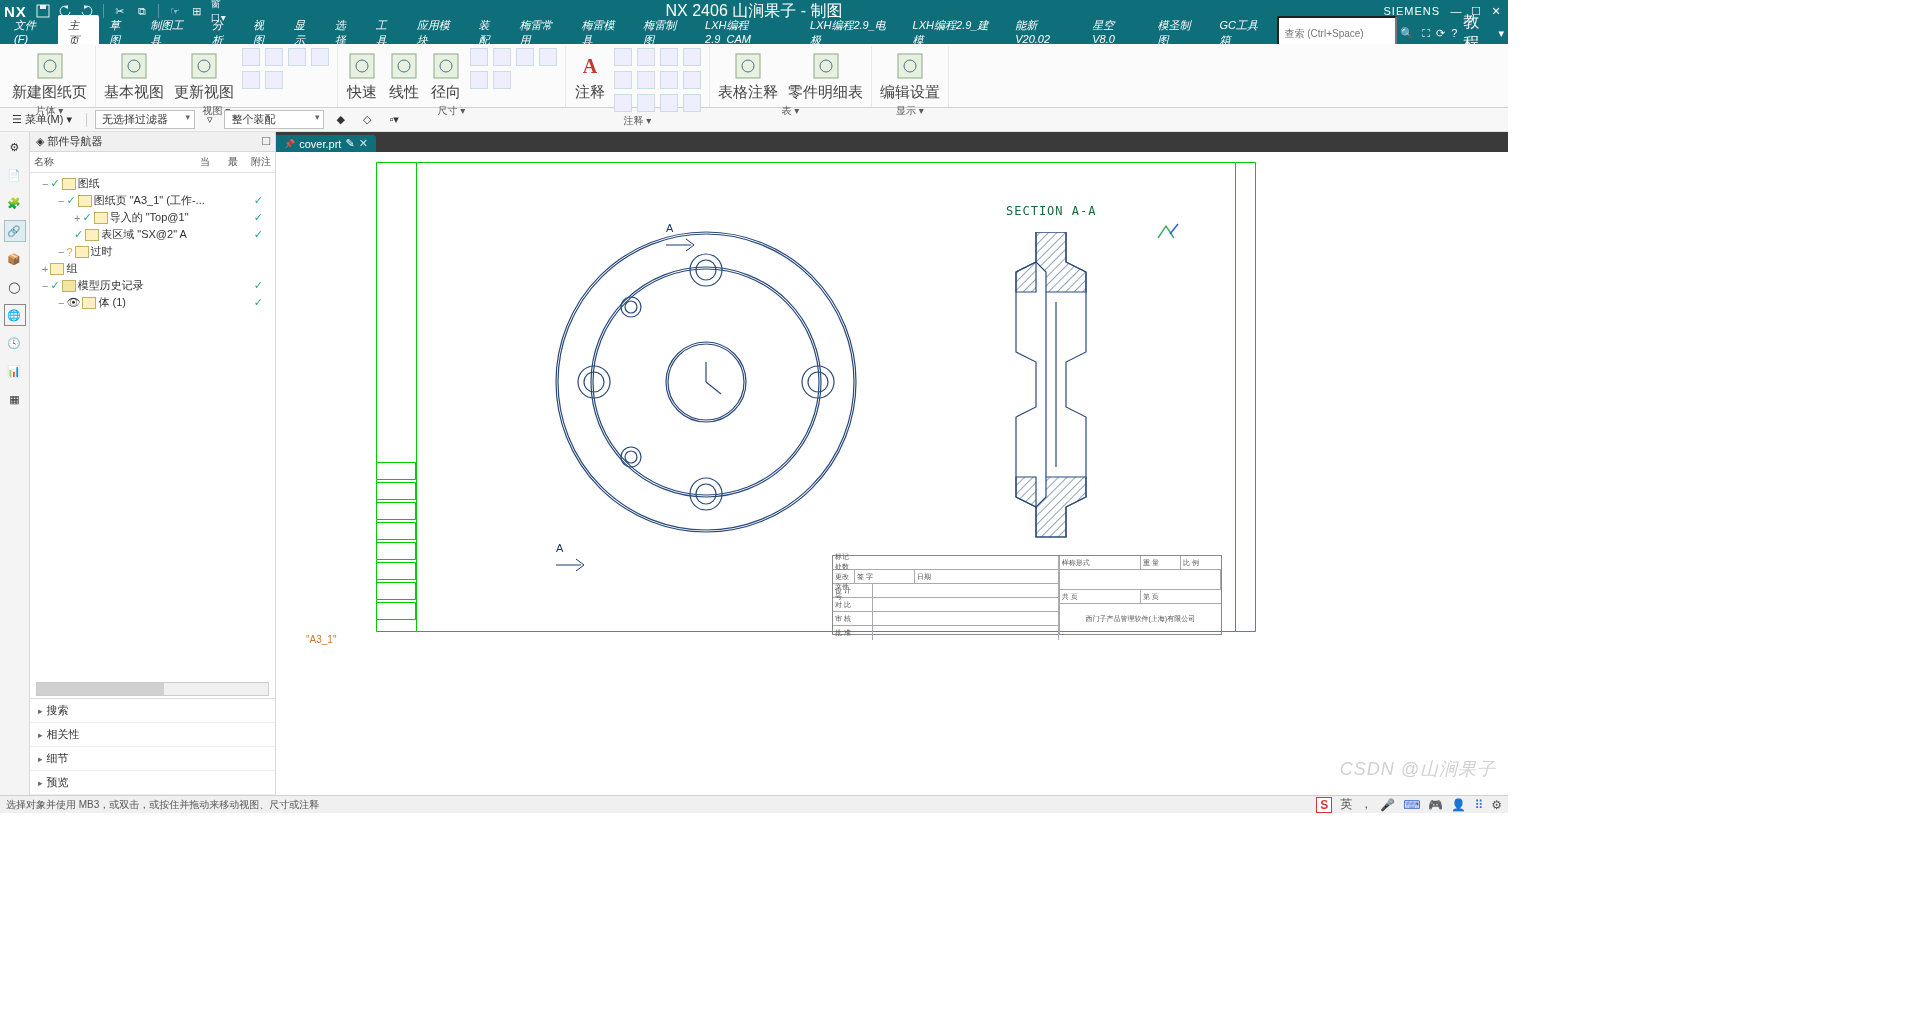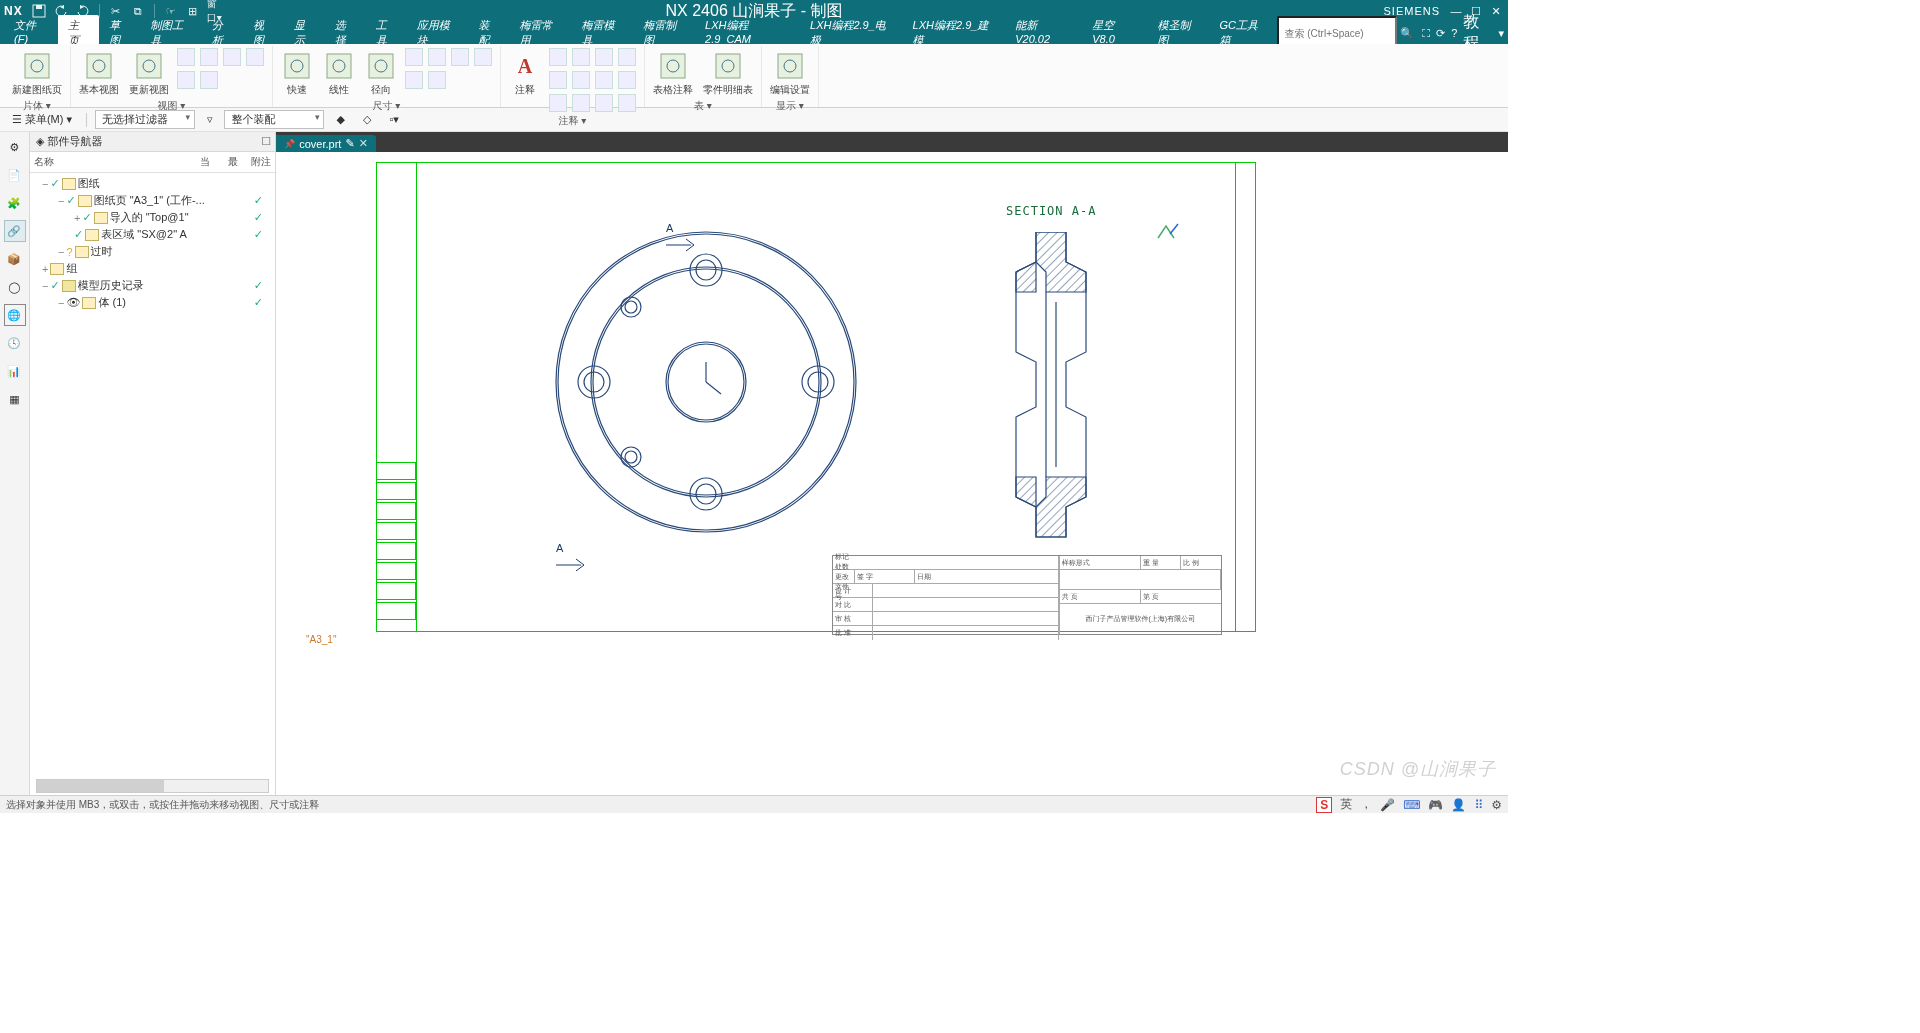--- a/index.html
+++ b/index.html
@@ -1,37 +1,37 @@
 <!DOCTYPE html>
 <html><head>
 <meta charset="utf-8">
 <style>
 * { margin:0; padding:0; box-sizing:border-box; font-family:"Microsoft YaHei",Arial,sans-serif; -webkit-font-smoothing:antialiased; }
 body { width:1508px; height:813px; background:#fff; overflow:hidden; font-size:11px; color:#333; position:relative; }
 .titlebar { height:22px; background:linear-gradient(#0e6e7a,#0e6e7a); display:flex; align-items:center; color:#fff; padding:0 4px; }
-.nx-logo { font-weight:bold; font-size:12px; letter-spacing:1px; margin-right:8px; }
+.nx-logo { font-weight:bold; font-size:15px; letter-spacing:1px; margin-right:8px; }
 .tb-icons { display:flex; gap:6px; align-items:center; }
 .tb-icon { width:16px; height:16px; display:flex; align-items:center; justify-content:center; cursor:pointer; opacity:.9; }
 .tb-sep { width:1px; height:14px; background:rgba(255,255,255,.3); margin:0 2px; }
 .title-text { position:absolute; left:50%; transform:translateX(-50%); font-size:16px; color:#fff; }
 .brand { margin-left:auto; font-size:11px; letter-spacing:1px; margin-right:8px; }
 .winctl { display:flex; gap:4px; }
 .winctl span { width:16px; height:16px; display:flex; align-items:center; justify-content:center; cursor:pointer; }
 .menubar { height:22px; background:linear-gradient(#0e6e7a,#0e6e7a); display:flex; align-items:center; padding:0 4px; color:#fff; }
 .menubar .mi { padding:3px 10px; cursor:pointer; font-size:11px; }
 .menubar .mi.active { background:#fff; color:#333; border-radius:2px 2px 0 0; }
 .menubar .search { margin-left:auto; background:#fff; color:#999; padding:10px 6px; width:120px; border-radius:2px; font-size:10px; }
 .mb-right { display:flex; gap:6px; align-items:center; margin-left:8px; }
 .ribbon { height:64px; background:#fbfbfb; border-bottom:1px solid #d0d0d0; display:flex; padding:2px 4px 0; position:relative; }
 .rgroup { display:flex; flex-direction:column; align-items:center; border-right:1px solid #e8e8e8; padding:0 6px; }
 .rgroup .icons { display:flex; gap:6px; align-items:flex-start; flex:1; padding-top:2px;}
 .rgroup .label { font-size:10px; color:#5a5a5a; padding-bottom:2px; }
 .ricon { display:flex; flex-direction:column; align-items:center; cursor:pointer; padding:2px; }
 .ricon .gbox { width:32px; height:32px; display:flex; align-items:center; justify-content:center; }
-.ricon .t { font-size:10px; color:#444; margin-top:1px; white-space:nowrap;text-align:right; }
+.ricon .t { font-size:15px; color:#444; margin-top:1px; white-space:nowrap;text-align:right; }
 .small-grid { display:grid; grid-template-columns:repeat(4,20px); grid-auto-rows:20px; gap:3px; align-content:start; }
 .small-grid .sg { width:18px; height:18px; background:#eef; border:1px solid #cdd; cursor:pointer; }
 .filterbar { height:24px; background:#f7f7f7; border-bottom:1px solid #e0e0e0; display:flex; align-items:center; gap:6px; padding:0 6px; }
 .fb-btn { padding:2px 6px; cursor:pointer; display:flex; align-items:center; gap:3px; font-size:11px; }
 .fb-sel { border:1px solid #c0c0c0; background:#fff; padding:1px 16px 1px 6px; font-size:11px; min-width:100px; position:relative; cursor:pointer;}
 .fb-sel:after { content:"▾"; position:absolute; right:4px; top:1px; font-size:9px; color:#666;}
 .workspace { display:flex; height:calc(100% - 132px - 18px); }
 .leftrail { width:30px; background:#f4f4f4; border-right:1px solid #d8d8d8; display:flex; flex-direction:column; align-items:center; padding-top:4px; gap:6px; }
 .leftrail .ri { width:22px; height:22px; display:flex; align-items:center; justify-content:center; cursor:pointer; border:1px solid transparent; }
 .leftrail .ri.active { background:#e0ecef; border-color:#a8c0c8; }
@@ -399,20 +399,26 @@
           <span style="color:#888;margin-right:2px;">−</span>
           <span style="margin-right:2px;">👁</span>
           <span class="ic fold"></span>
           <span>体 (1)</span>
           <span class="st">✓</span>
         </div>
         <div class="tree-scroll">
           <div class="thumb"></div>
         </div>
     </div>
+    <div class="accordion" id="accordion">
+        <div class="acc-item">搜索</div>
+        <div class="acc-item">相关性</div>
+        <div class="acc-item">细节</div>
+        <div class="acc-item">预览</div>
+      </div>
   </div>
 
   <div class="canvas-wrap">
     <div class="tabstrip">
       <div class="tab">
         <span class="pin">📌</span>
         <span>cover.prt</span>
         <span>✎</span>
         <span class="cx">✕</span>
       </div>

